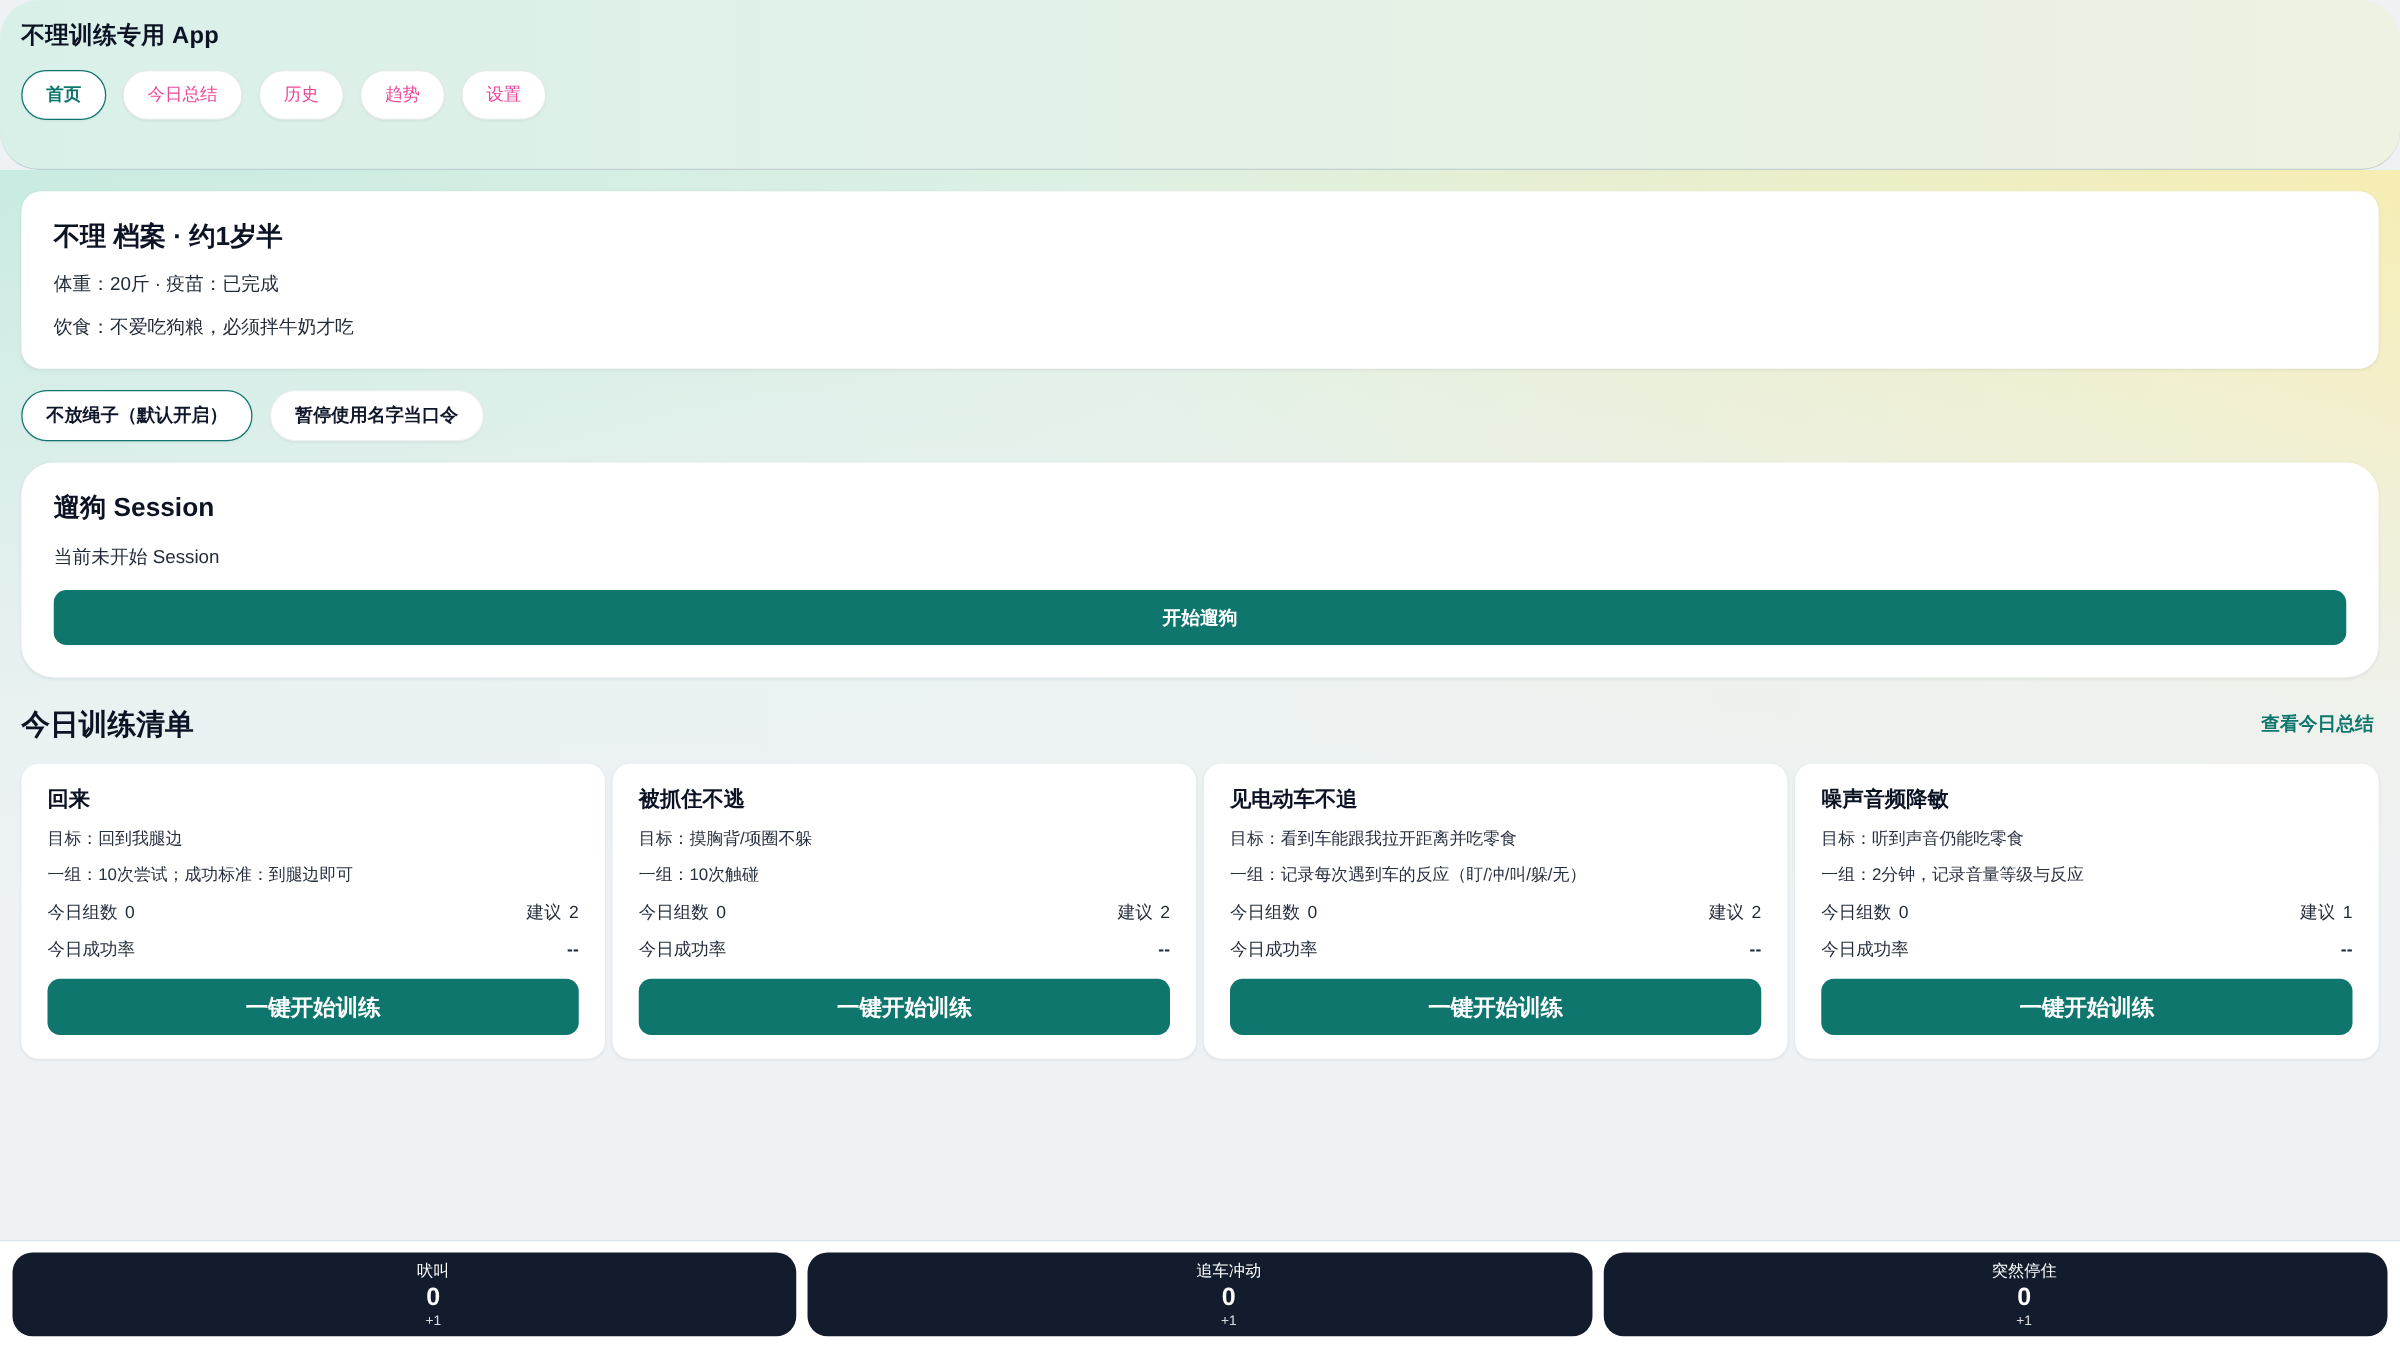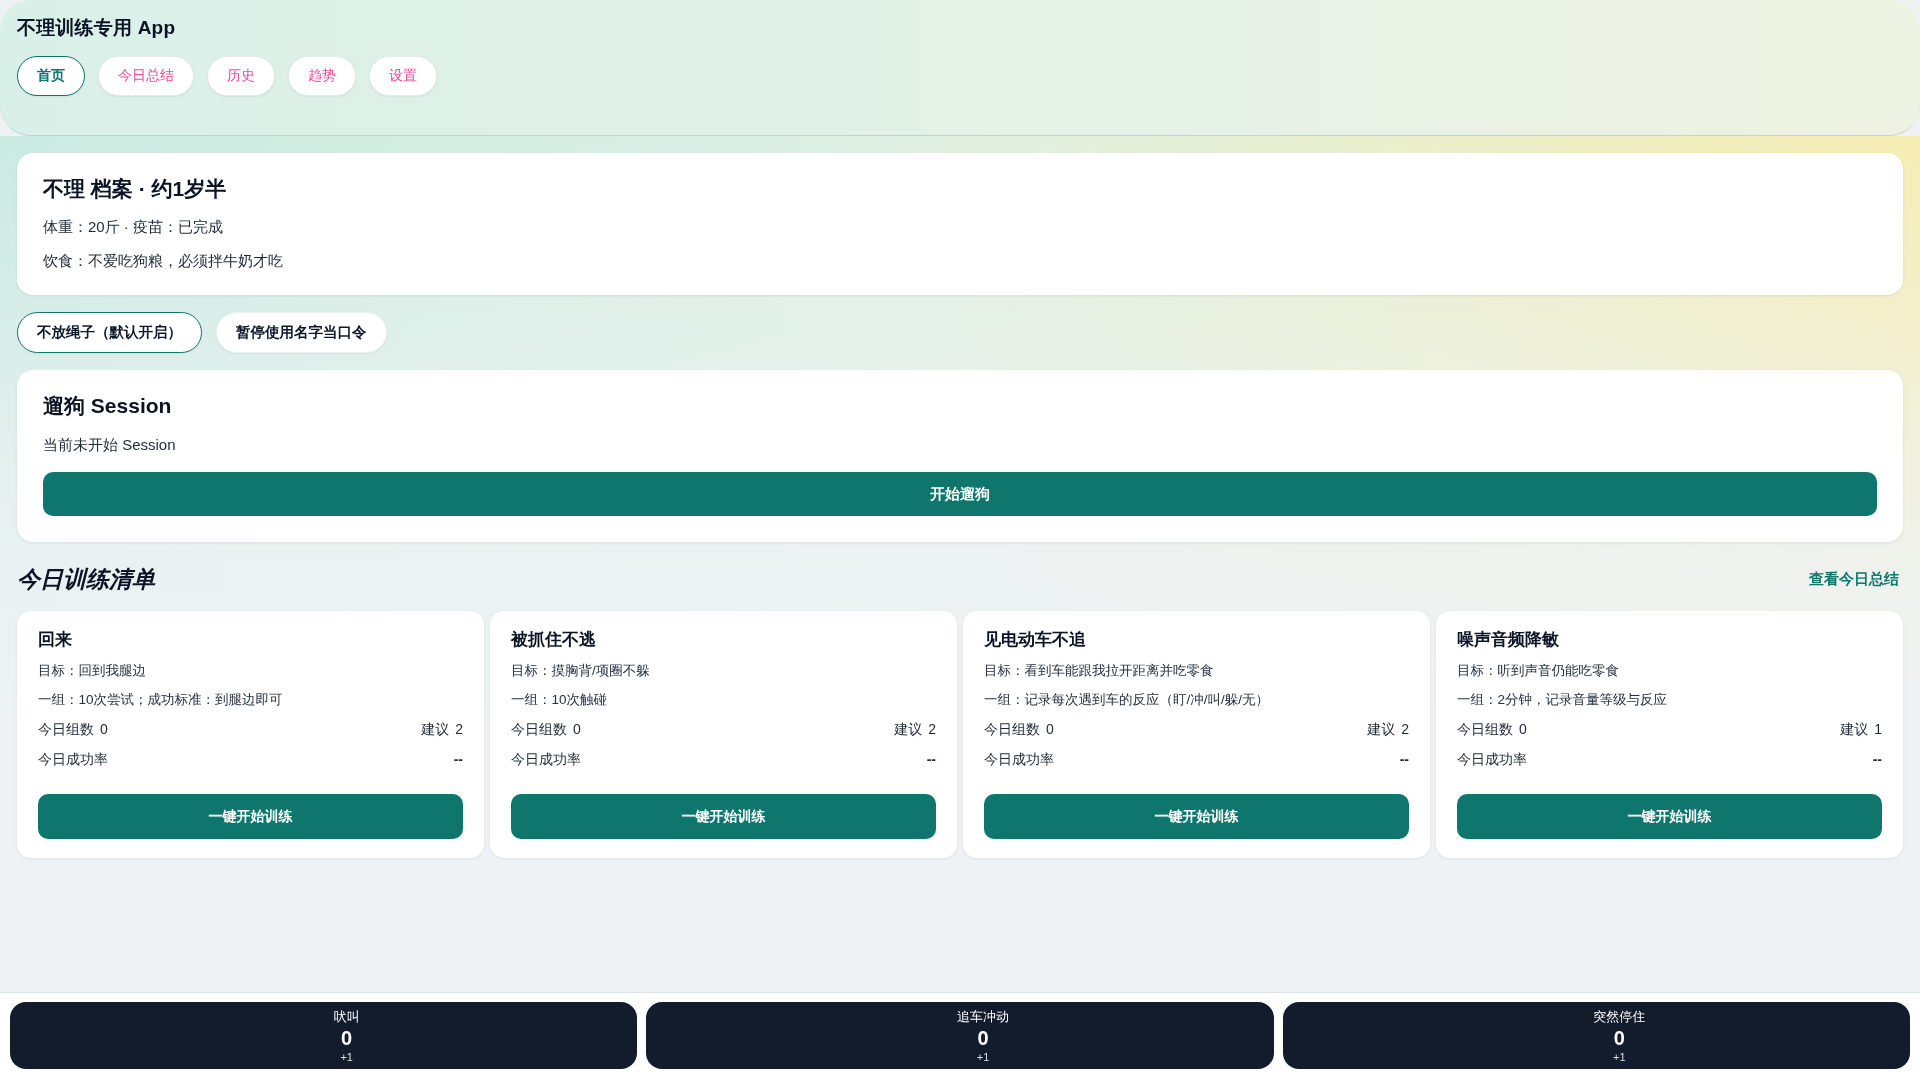--- a/index.html
+++ b/index.html
@@ -50,47 +50,47 @@
   .toggle-row { display:flex; gap:14px; margin:17px 0; }
   .toggle {
     height:41px; padding:0 19px; border-radius:9999px;
     background:#ffffff; border:1px solid #eef1f1;
     font-size:14.5px; font-weight:700; color:#0f172a; cursor:pointer;
     box-shadow:0 1px 2px rgba(15,23,42,.06);
     font-family:inherit;
   }
   .toggle.active { border:1.5px solid #11766d; }
 
-  .session-card { padding:22px 26px 26px; }
+  .session-card { padding:22px 26px 26px;border-radius:26px; }
   .session-status { font-size:15px; color:#1f2937; margin-top:16px; }
   .btn {
     display:block; width:100%; border:none; cursor:pointer;
     background:#0f766e; color:#ffffff; font-weight:700;
     border-radius:10px; font-family:inherit;
   }
   .btn-walk { height:44px; font-size:15px; margin-top:17px; }
 
   .section-head {
     display:flex; justify-content:space-between; align-items:center;
     margin:22px 4px 16px 0;
   }
-  .section-title { font-size:23px; font-weight:700; color:#0b1324;font-style:italic; }
+  .section-title { font-size:23px; font-weight:700; color:#0b1324; }
   .summary-link { font-size:15px; font-weight:700; color:#0f766e; text-decoration:none; cursor:pointer; }
 
   .cards-grid { display:flex; gap:6px; }
   .training-card { flex:1; padding:17px 21px 19px; border-radius:14px; }
   .t-title { font-size:17px; font-weight:700; color:#0b1324; }
   .t-line { font-size:13.5px; color:#27303f; margin-top:11px; }
   .metric-row {
     display:flex; justify-content:space-between; align-items:baseline;
     font-size:14px; color:#1f2937; margin-top:12px;
   }
   .metric-left { display:flex; gap:6px; }
   .metric-value.dash { font-weight:700; }
-  .btn-train { height:45px; font-size:14px; margin-top:25px; }
+  .btn-train { height:45px; font-size:18px; margin-top:14px; }
 
   
   .bottombar {
     position:absolute; left:0; bottom:0; width:1920px; height:88px;
     background:#ffffff; border-top:1px solid #dde4ec;
     display:flex; gap:9px; padding:9px 10px 11px;
   }
   .counter {
     flex:1; background:#131c2d; border:none; border-radius:16px;
     color:#ffffff; cursor:pointer; font-family:inherit;

